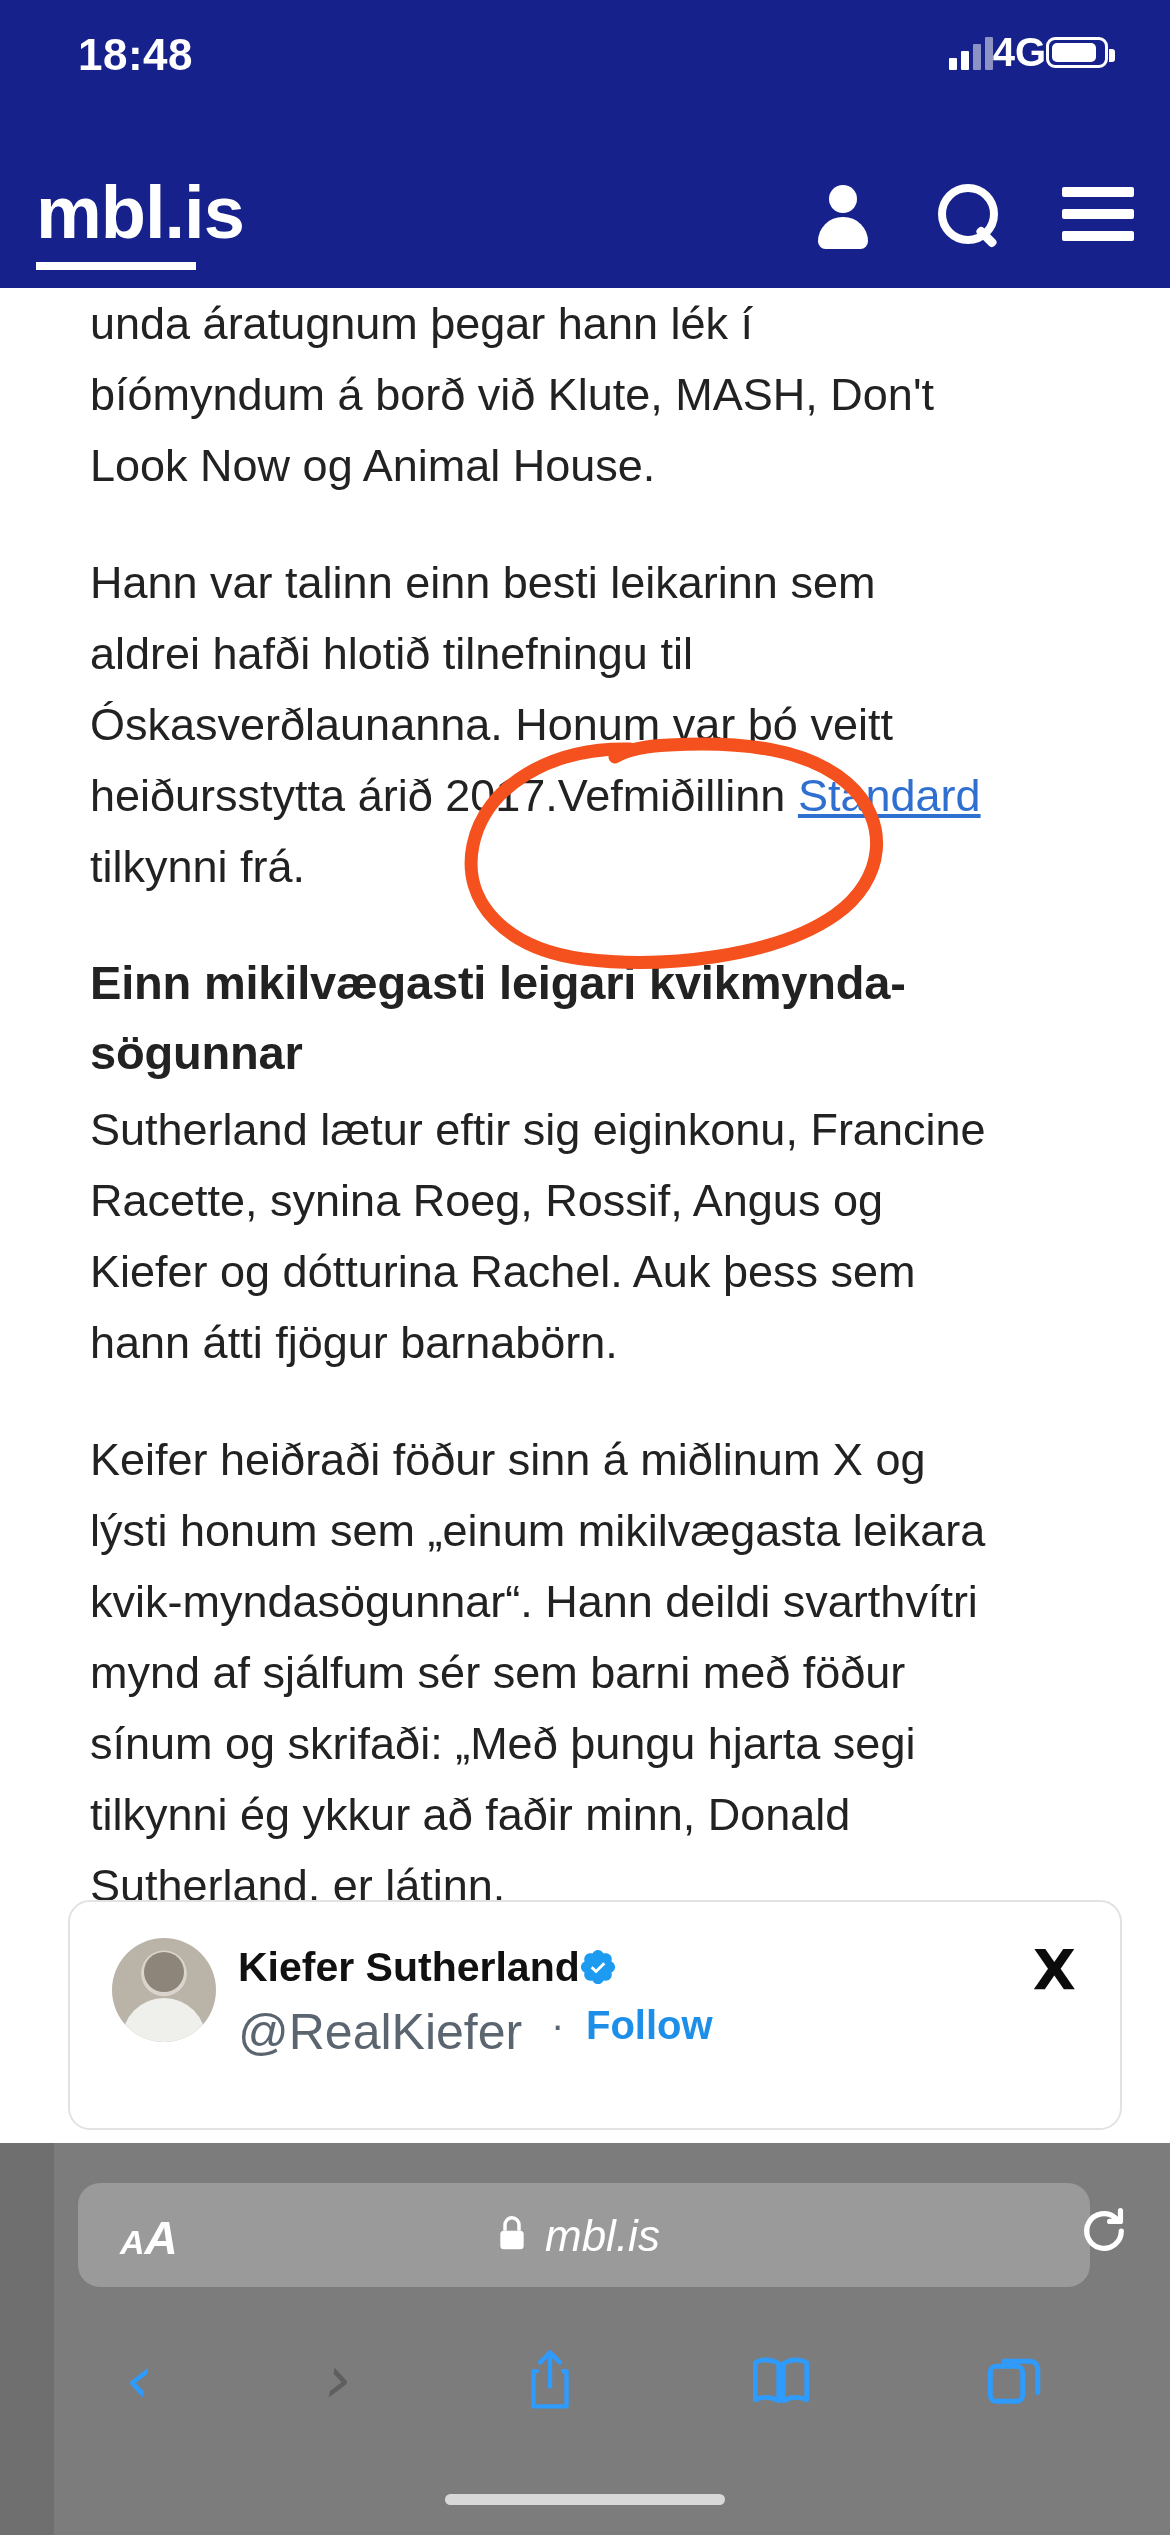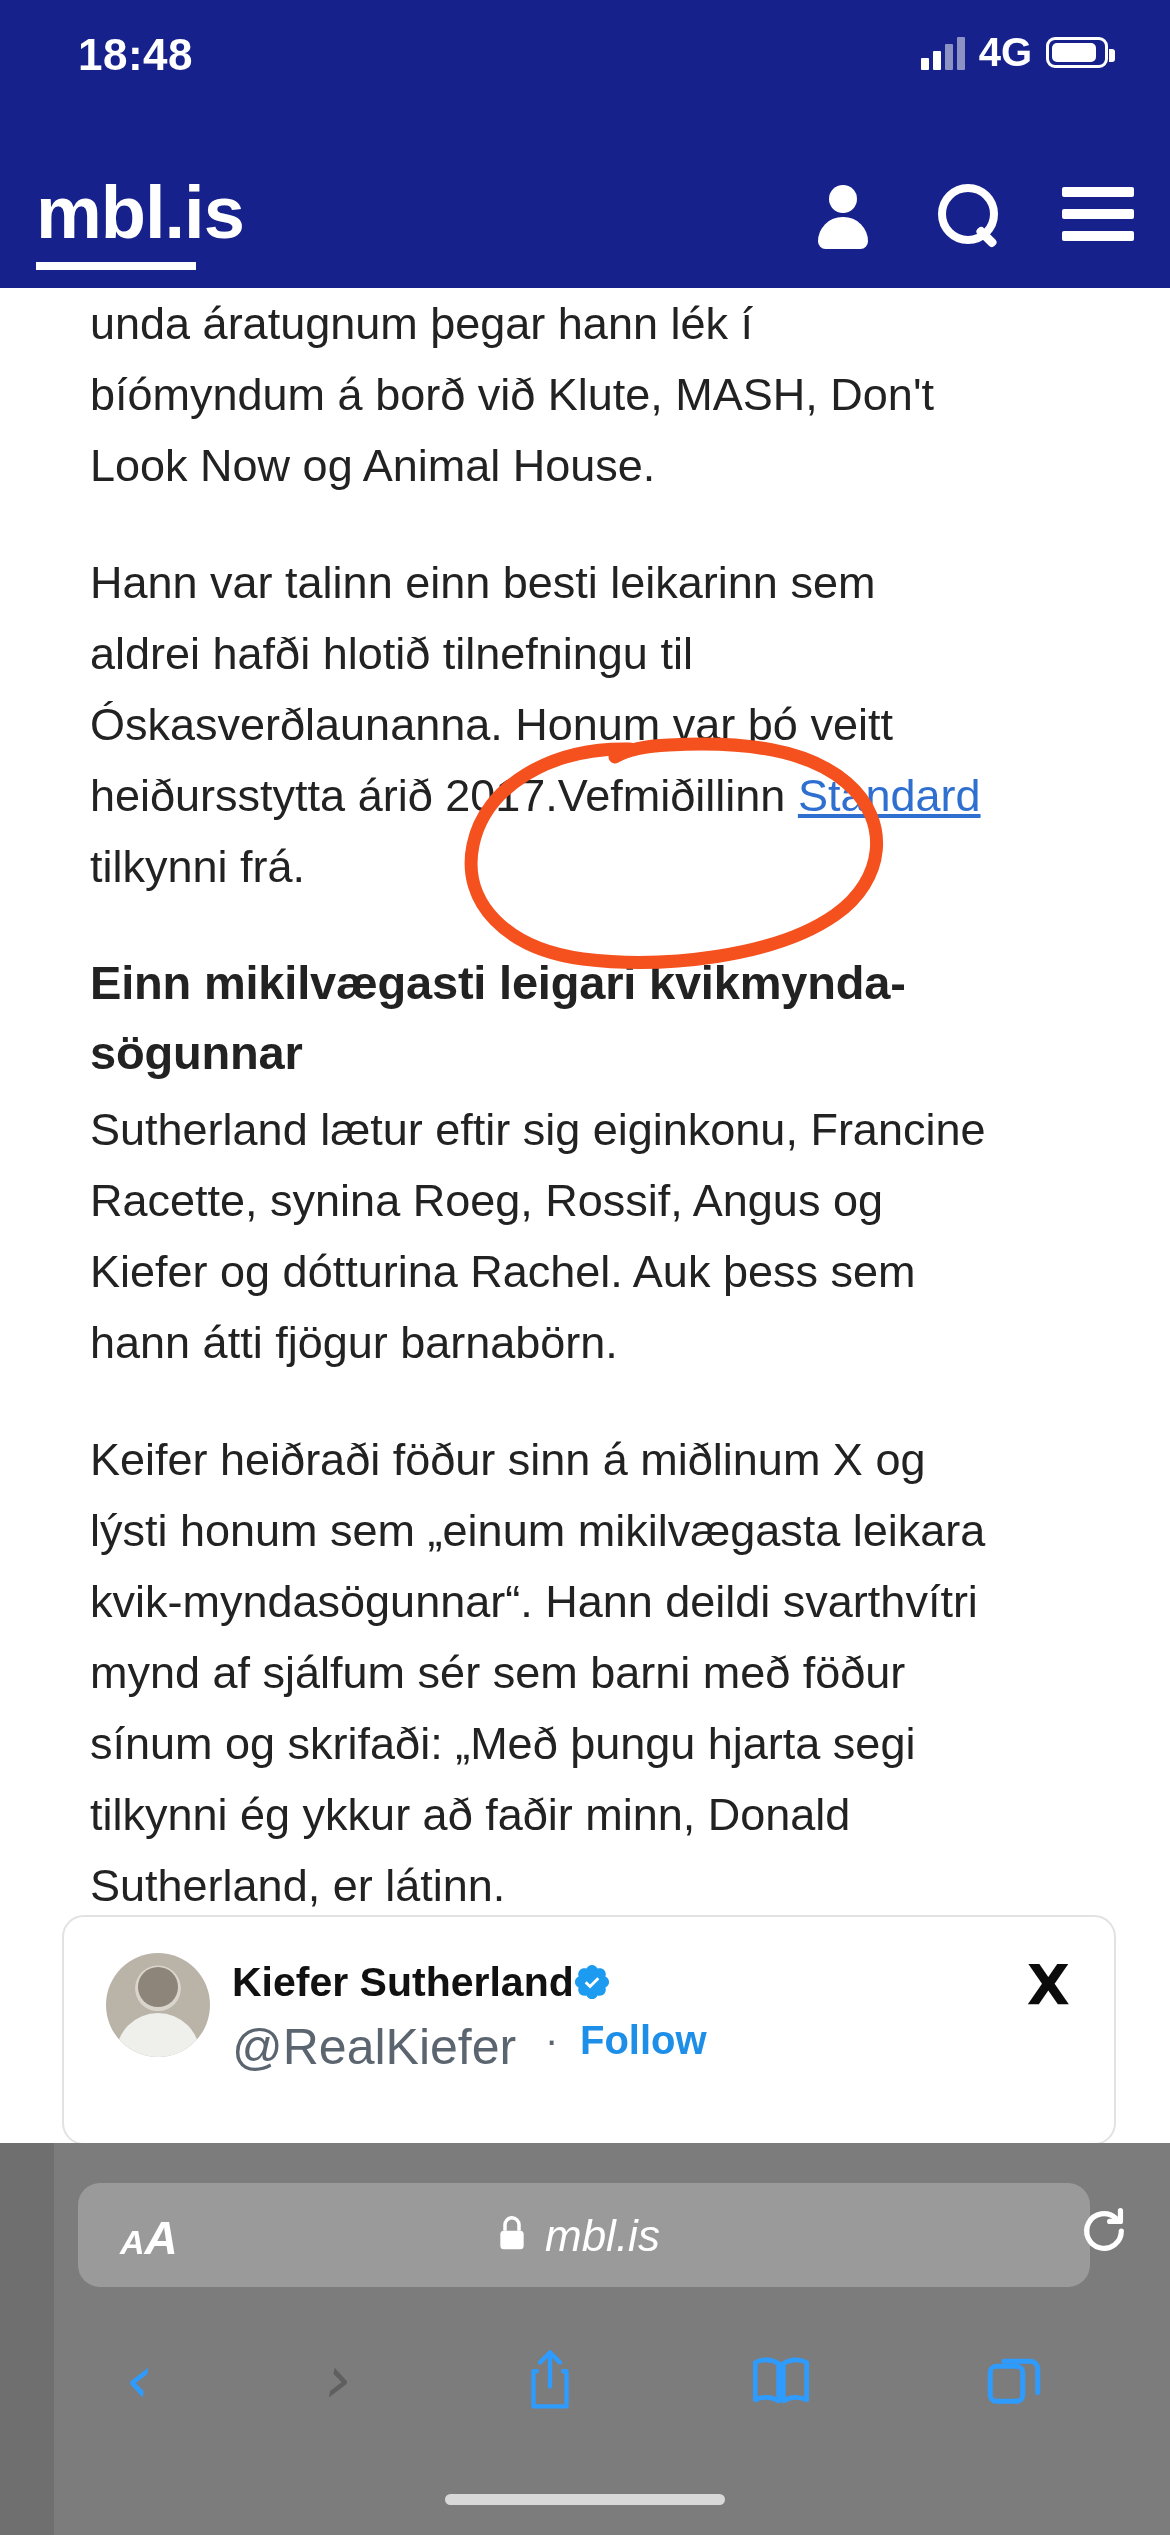--- a/index.html
+++ b/index.html
@@ -23,21 +23,21 @@
     background: #16218c;
     color: #ffffff;
   }
   .status-time {
     position: absolute; left: 78px; top: 30px;
     font-size: 44px; font-weight: 600;
     letter-spacing: 0.5px;
   }
   .status-right {
     position: absolute; right: 62px; top: 30px;
-    display: flex; align-items: center; gap: 14px;
+    display: flex; align-items: center; 
   }
   .signal-bars { display: flex; align-items: flex-end; gap: 4px; height: 34px; }
   .signal-bars i { display: block; width: 8px; background: #ffffff; border-radius: 1px; }
   .signal-bars i.b1 { height: 12px; }
   .signal-bars i.b2 { height: 19px; }
   .signal-bars i.b3 { height: 26px; background: #8c92c4; }
   .signal-bars i.b4 { height: 33px; background: #8c92c4; }
   .net-label { font-size: 40px; font-weight: 600; }
   .battery {
     position: relative; width: 62px; height: 31px;
@@ -118,27 +118,26 @@
   
   .annotation {
     position: absolute;
     left: 455px; top: 735px;
     width: 440px; height: 240px;
     pointer-events: none;
   }
 
   
   .tweet {
-    position: absolute; left: 62px; top: 1900px;
+    position: absolute; left: 68px; top: 1900px;
     width: 1054px; height: 230px;
     border: 2px solid #e2e2e2;
     border-radius: 22px;
     background: #ffffff;
     overflow: hidden;
-    margin-top: 15px;
   }
   .tweet-avatar {
     position: absolute; left: 42px; top: 36px;
     width: 104px; height: 104px; border-radius: 50%;
     background: radial-gradient(circle at 50% 34%, #d9d5cd 0 26%, #b9b3a8 27% 100%);
     overflow: hidden;
   }
   .tweet-avatar::before {
     content: ""; position: absolute; left: 32px; top: 14px;
     width: 40px; height: 40px; border-radius: 50%; background: #8d8579;

